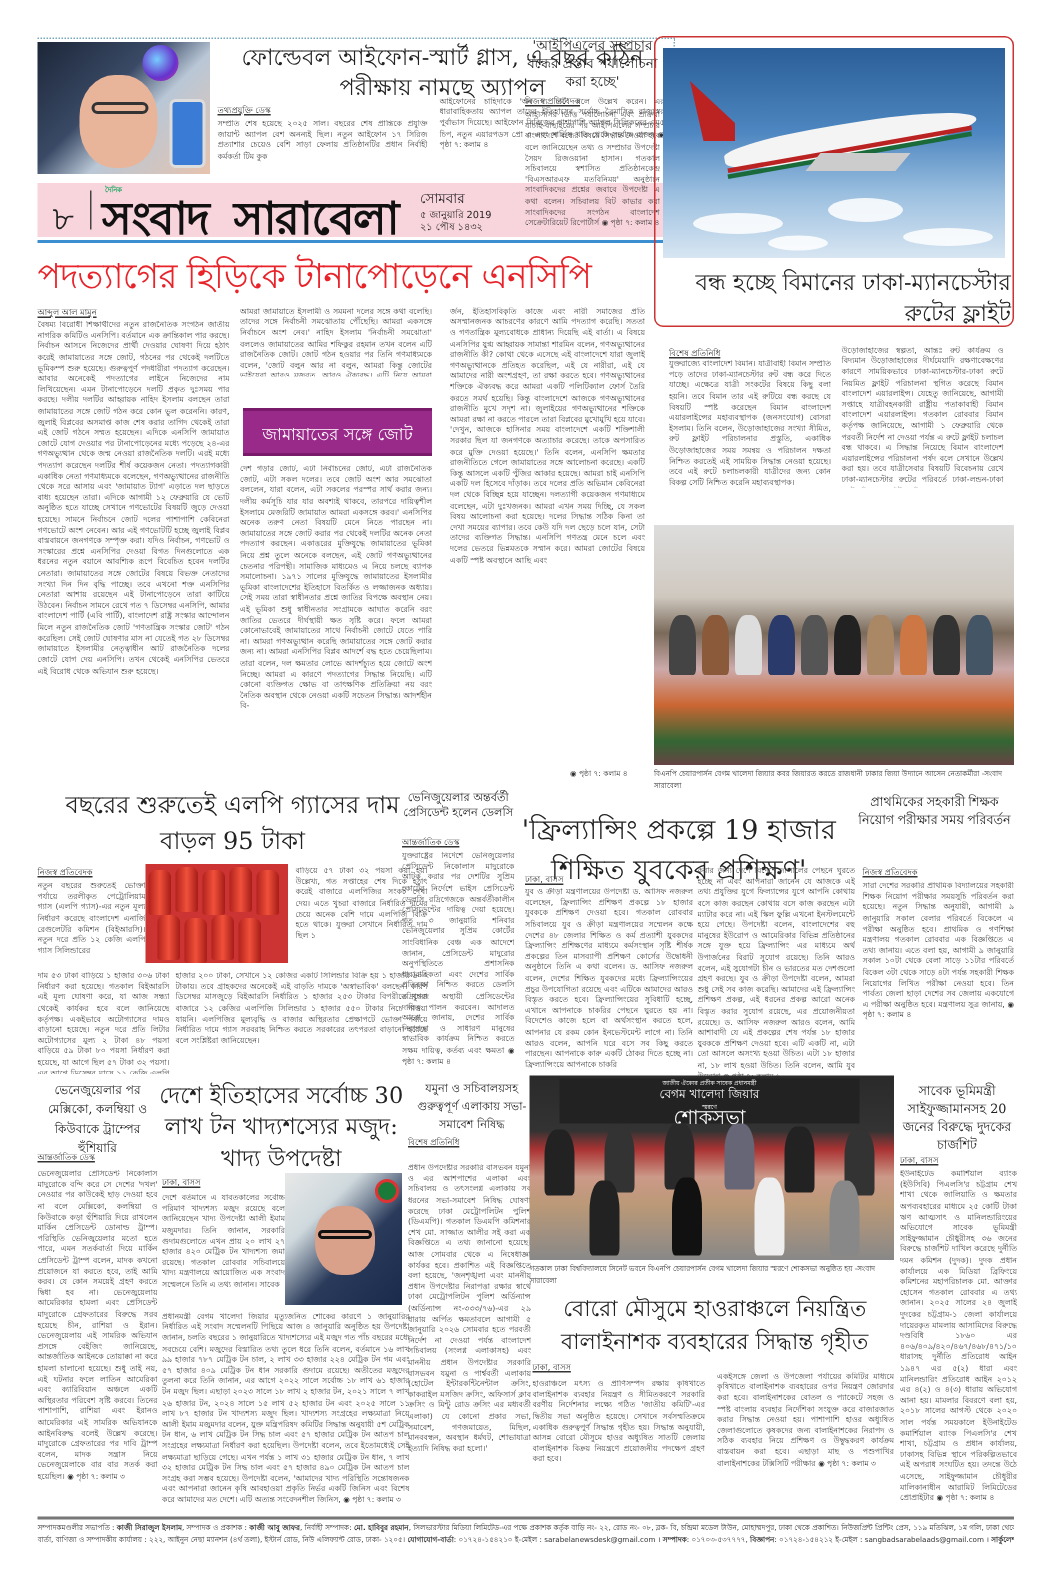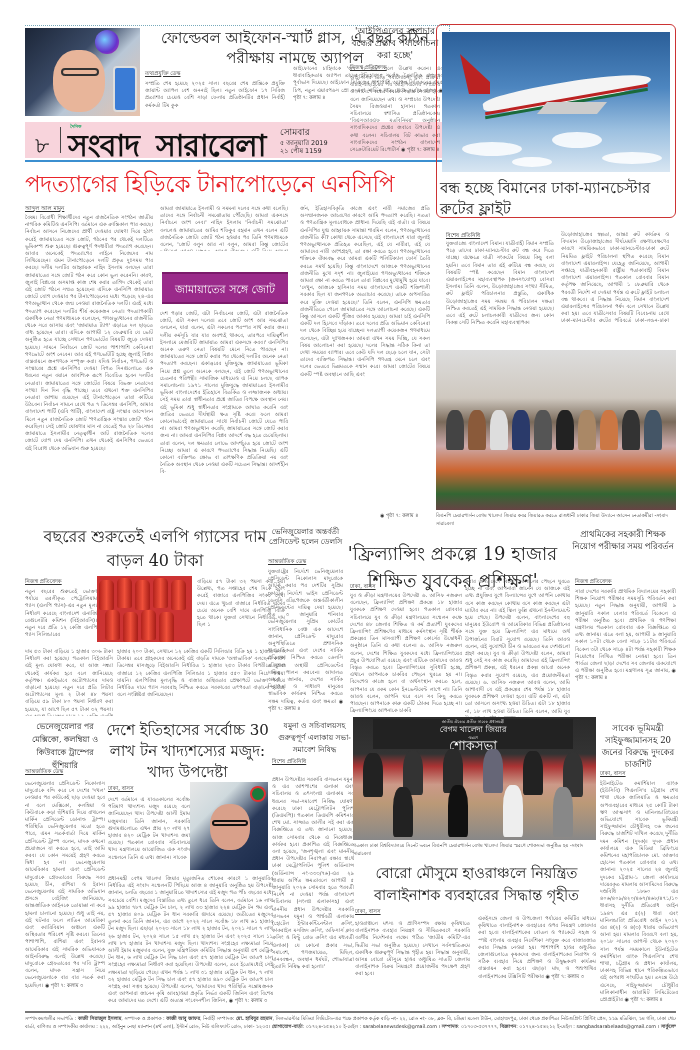--- a/index.html
+++ b/index.html
@@ -34,21 +34,21 @@
 #ipl-byline{left:350px;top:64px}
 #ipl-body{left:350px;top:74px;width:90px;height:88px}
 #plane-box{left:436px;top:24px;width:240px;height:194px;border:1px solid #c33;border-radius:6px}
 #plane-photo{left:442px;top:32px;width:228px;height:140px;background:linear-gradient(180deg,#2b5f99 0%,#4d86c0 40%,#9cc0e0 70%,#d8e6f2 100%)}
 .plane-body{position:absolute;left:40px;top:50px;width:170px;height:22px;background:#f4f4f4;border-radius:40% 60% 50% 50%;transform:rotate(-10deg)}
 .plane-stripe{position:absolute;left:42px;top:66px;width:165px;height:3px;background:#b22;transform:rotate(-10deg)}
 .plane-stripe2{position:absolute;left:42px;top:70px;width:165px;height:3px;background:#1a6a3a;transform:rotate(-10deg)}
 .plane-tail{position:absolute;left:18px;top:22px;width:30px;height:40px;background:#b22;clip-path:polygon(0 0,100% 70%,100% 100%,30% 100%)}
 .plane-wing{position:absolute;left:100px;top:70px;width:60px;height:12px;background:#ccc;transform:skewX(-40deg)}
 .cloud{position:absolute;background:#fff;border-radius:50%;opacity:.85}
-#plane-headline{left:440px;top:178px;width:234px;font-family:"DejaVu Serif",serif;font-size:15px;line-height:21px;text-align:left;color:#222}
+#plane-headline{left:440px;top:178px;width:234px;font-family:"DejaVu Serif",serif;font-size:15px;line-height:21px;text-align:right;color:#222}
 
 #ncp-headline{left:25px;top:166px;width:411px;font-family:"DejaVu Serif",serif;font-size:23px;color:#e8242a;white-space:nowrap;letter-spacing:-.5px}
 #ncp-byline{left:25px;top:205px}
 #ncp-col1{left:25px;top:214px;width:128px;height:305px}
 #ncp-col2{left:160px;top:205px;width:128px;height:46px}
 #jamaat-box{left:162px;top:272px;width:126px;height:32px;background:#9a2a8a;color:#fff;font-size:11px;text-align:center;line-height:32px;border-top:2px solid #7a1a6a;border-bottom:2px solid #7a1a6a}
 #ncp-col2b{left:160px;top:310px;width:128px;height:205px}
 #ncp-col3{left:300px;top:205px;width:130px;height:315px}
 #ncp-cont{left:380px;top:512px}
 
@@ -135,21 +135,21 @@
   <span class="cont">◉ পৃষ্ঠা ৭: কলাম ৪</span>
 </div>
 
 <div class="abs" id="masthead"></div>
 <div class="abs" id="page-no">৮</div>
 <div class="abs" id="mast-bar"></div>
 <div class="abs" id="mast-title">সংবাদ সারাবেলা</div>
 <div class="abs" id="mast-tag">দৈনিক</div>
 <div class="abs" id="mast-day">সোমবার</div>
 <div class="abs" id="mast-date1">৫ জানুয়ারি 2019</div>
-<div class="abs" id="mast-date2">২১ পৌষ 1159</div>
+<div class="abs" id="mast-date2">২১ পৌষ ১৪৩২</div>
 <div class="abs" id="mast-rule"></div>
 
 <div class="abs" id="ipl-head">'আইপিএলের সম্প্রচার বন্ধের প্রস্তাব পর্যালোচনা করা হচ্ছে'</div>
 <span class="abs byline" id="ipl-byline">নিজস্ব প্রতিবেদক</span>
 <div class="abs body-text" id="ipl-body">
   <span>আইসিসির ভিত্তি পর্যালোচনা এবং প্রক্রিয়া যাচাই-বাছাইয়ের পর আইপিএলের সম্প্রচার বাংলাদেশে বন্ধের বিষয়ে সিদ্ধান্ত নেওয়া হবে বলে জানিয়েছেন তথ্য ও সম্প্রচার উপদেষ্টা সৈয়দ রিজওয়ানা হাসান। গতকাল সচিবালয়ে স্বশাসিত প্রতিষ্ঠানকেন্দ্র 'বিএসআরএফ মতবিনিময়' অনুষ্ঠানে সাংবাদিকদের প্রশ্নের জবাবে উপদেষ্টা এ কথা বলেন। সচিবালয় বিট কাভার করা সাংবাদিকদের সংগঠন বাংলাদেশ সেক্রেটারিয়েট রিপোর্টার্স</span>
   <span class="cont">◉ পৃষ্ঠা ৭: কলাম ৪</span>
 </div>
 
 <div class="abs" id="plane-box"></div>
@@ -191,21 +191,21 @@
   <div class="bnp-person" style="left:142px;background:#a86"></div>
   <div class="bnp-person" style="left:164px;background:#c74"></div>
   <div class="bnp-person" style="left:186px;background:#333"></div>
   <div class="bnp-person" style="left:208px;background:#456"></div>
 </div>
 <div class="abs" id="bnp-caption">
   <span>বিএনপি চেয়ারপার্সন বেগম খালেদা জিয়ার কবর জিয়ারত করতে রাজধানী ঢাকার জিয়া উদ্যানে আসেন নেতাকর্মীরা</span>
   <span>-সংবাদ সারাবেলা</span>
 </div>
 
-<div class="abs" id="lpg-headline">বছরের শুরুতেই এলপি গ্যাসের দাম বাড়ল 40 টাকা</div>
+<div class="abs" id="lpg-headline">বছরের শুরুতেই এলপি গ্যাসের দাম বাড়ল 95 টাকা</div>
 <span class="abs byline" id="lpg-byline">নিজস্ব প্রতিবেদক</span>
 <div class="abs body-text" id="lpg-col1a">নতুন বছরের শুরুতেই ভোক্তা পর্যায়ে তরলীকৃত পেট্রোলিয়াম গ্যাস (এলপি গ্যাস)-এর নতুন মূল্য নির্ধারণ করেছে বাংলাদেশ এনার্জি রেগুলেটরি কমিশন (বিইআরসি)। নতুন দরে প্রতি ১২ কেজি এলপি গ্যাস সিলিন্ডারের</div>
 <div class="abs photo" id="lpg-photo">
   <div class="cyl" style="left:2px;top:4px"></div>
   <div class="cyl" style="left:20px;top:2px"></div>
   <div class="cyl" style="left:38px;top:4px"></div>
   <div class="cyl" style="left:56px;top:2px"></div>
   <div class="cyl" style="left:74px;top:4px"></div>
   <div class="cyl" style="left:8px;top:34px"></div>
   <div class="cyl" style="left:26px;top:36px"></div>

